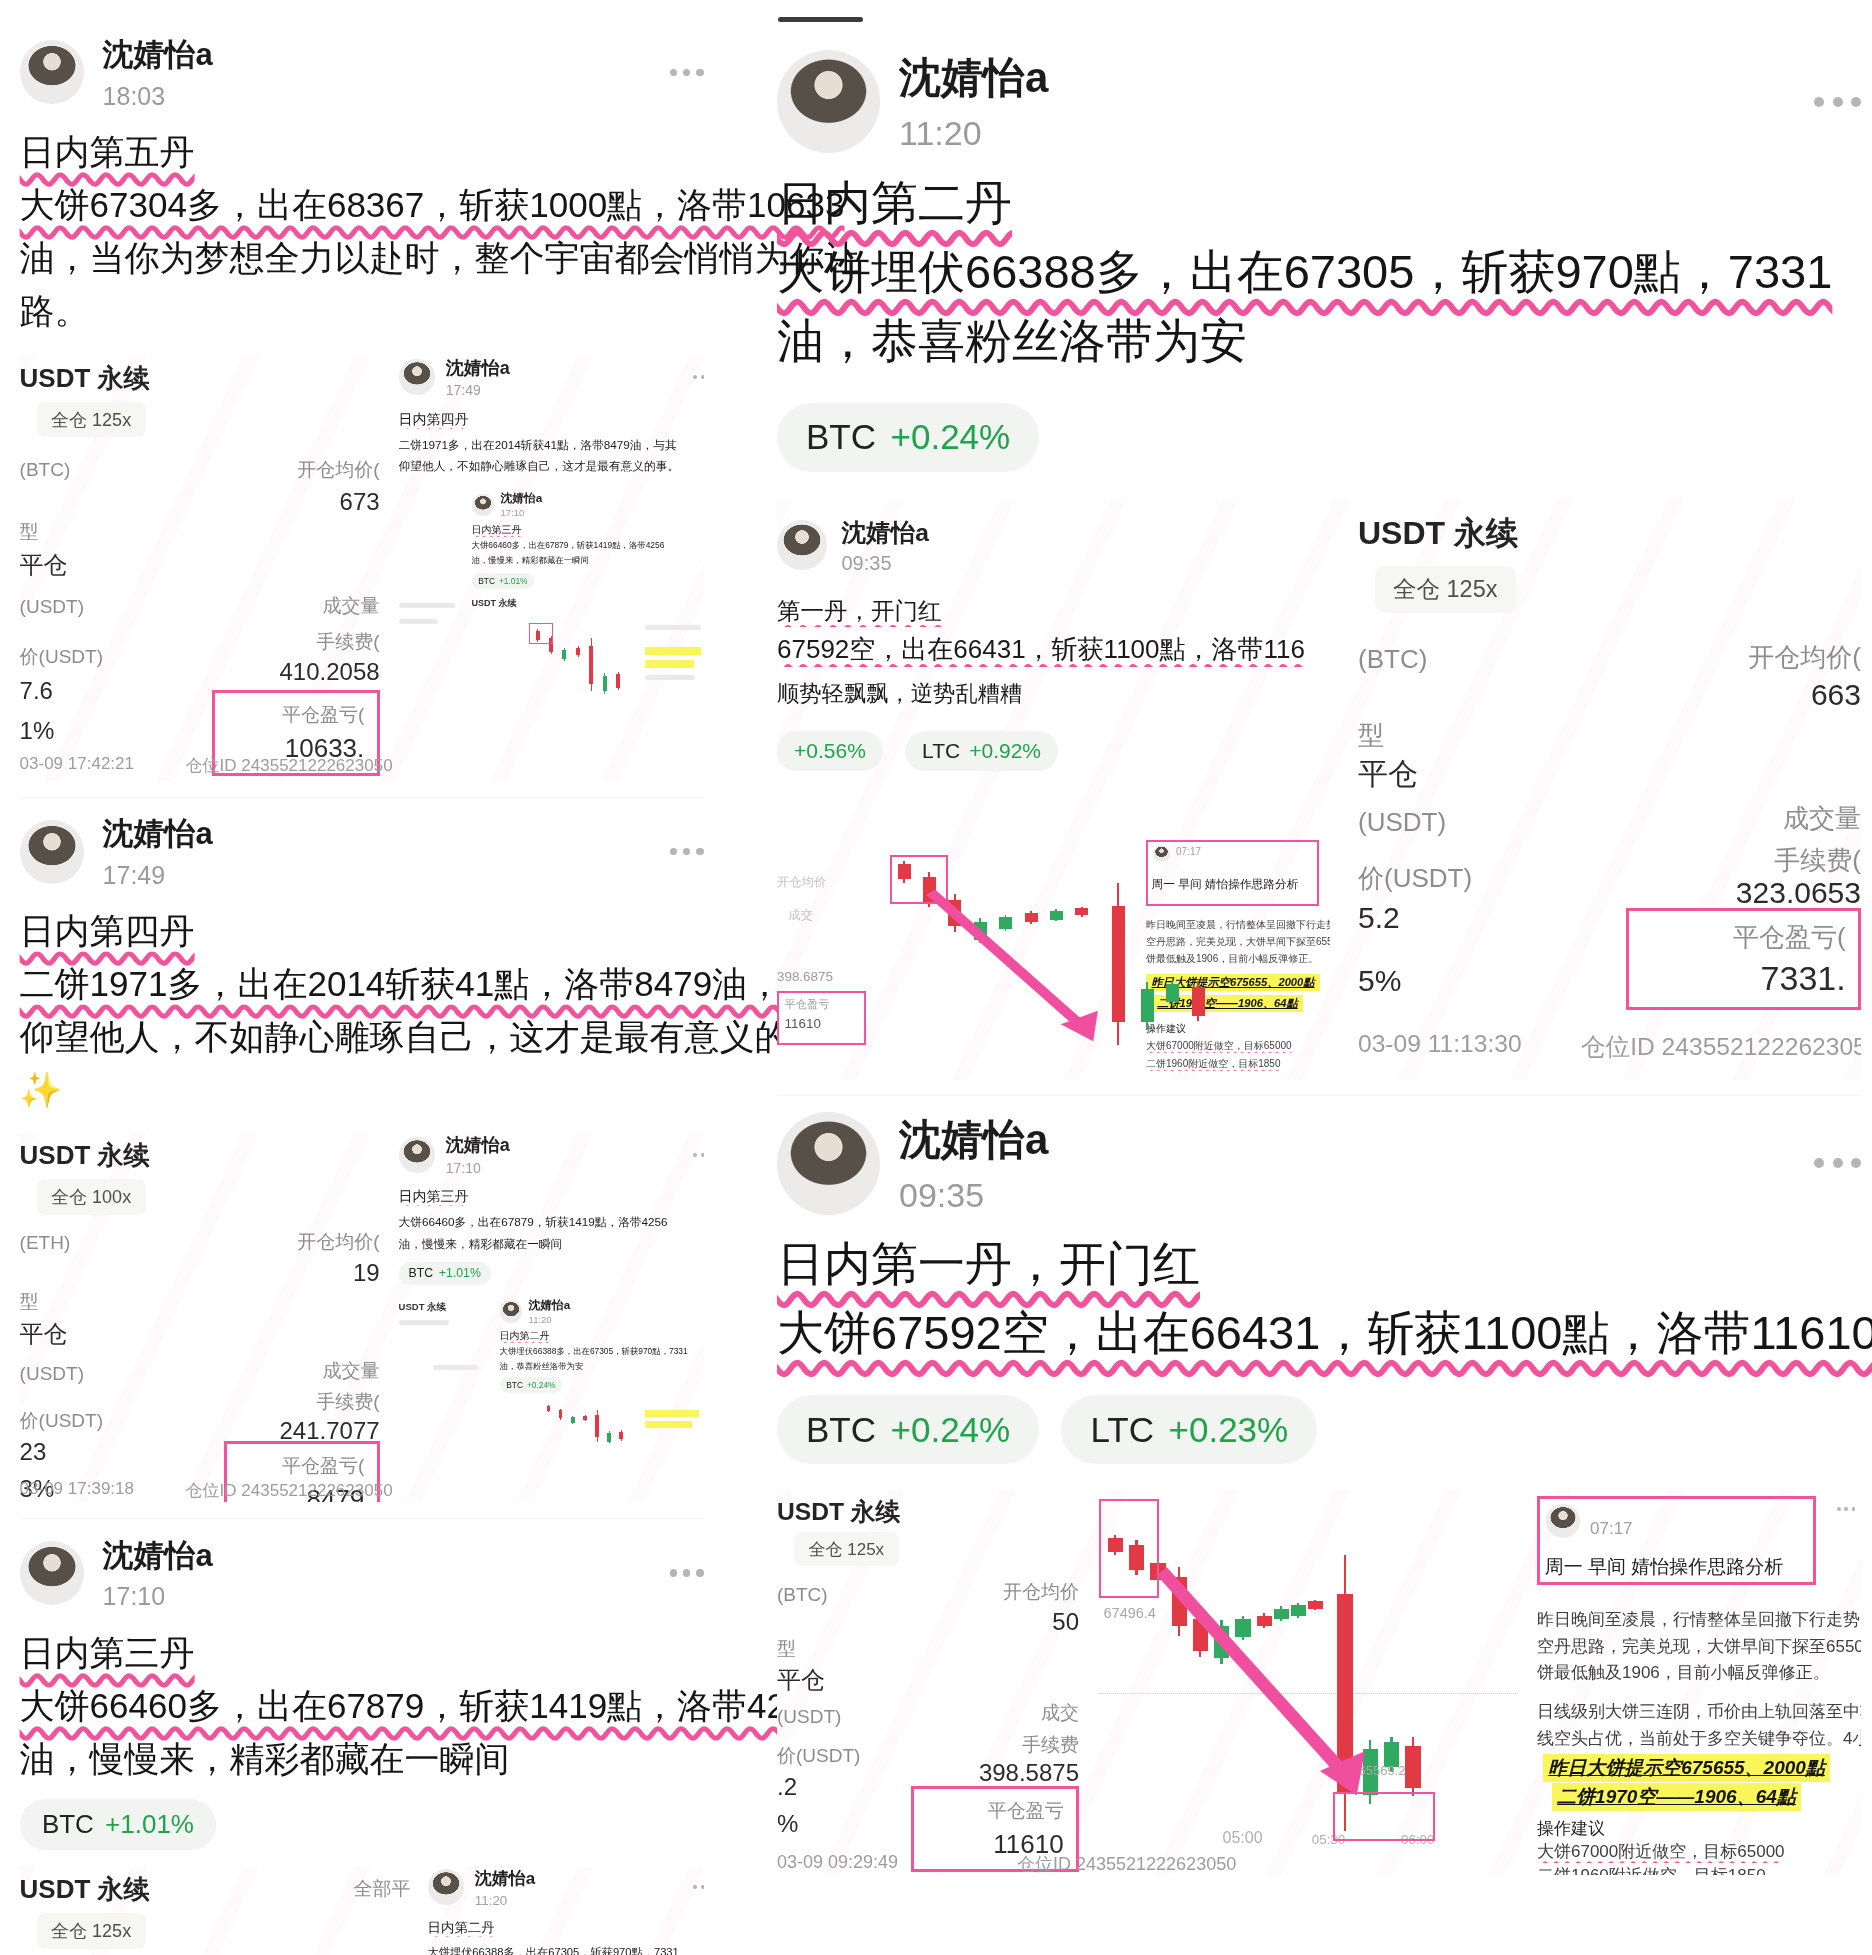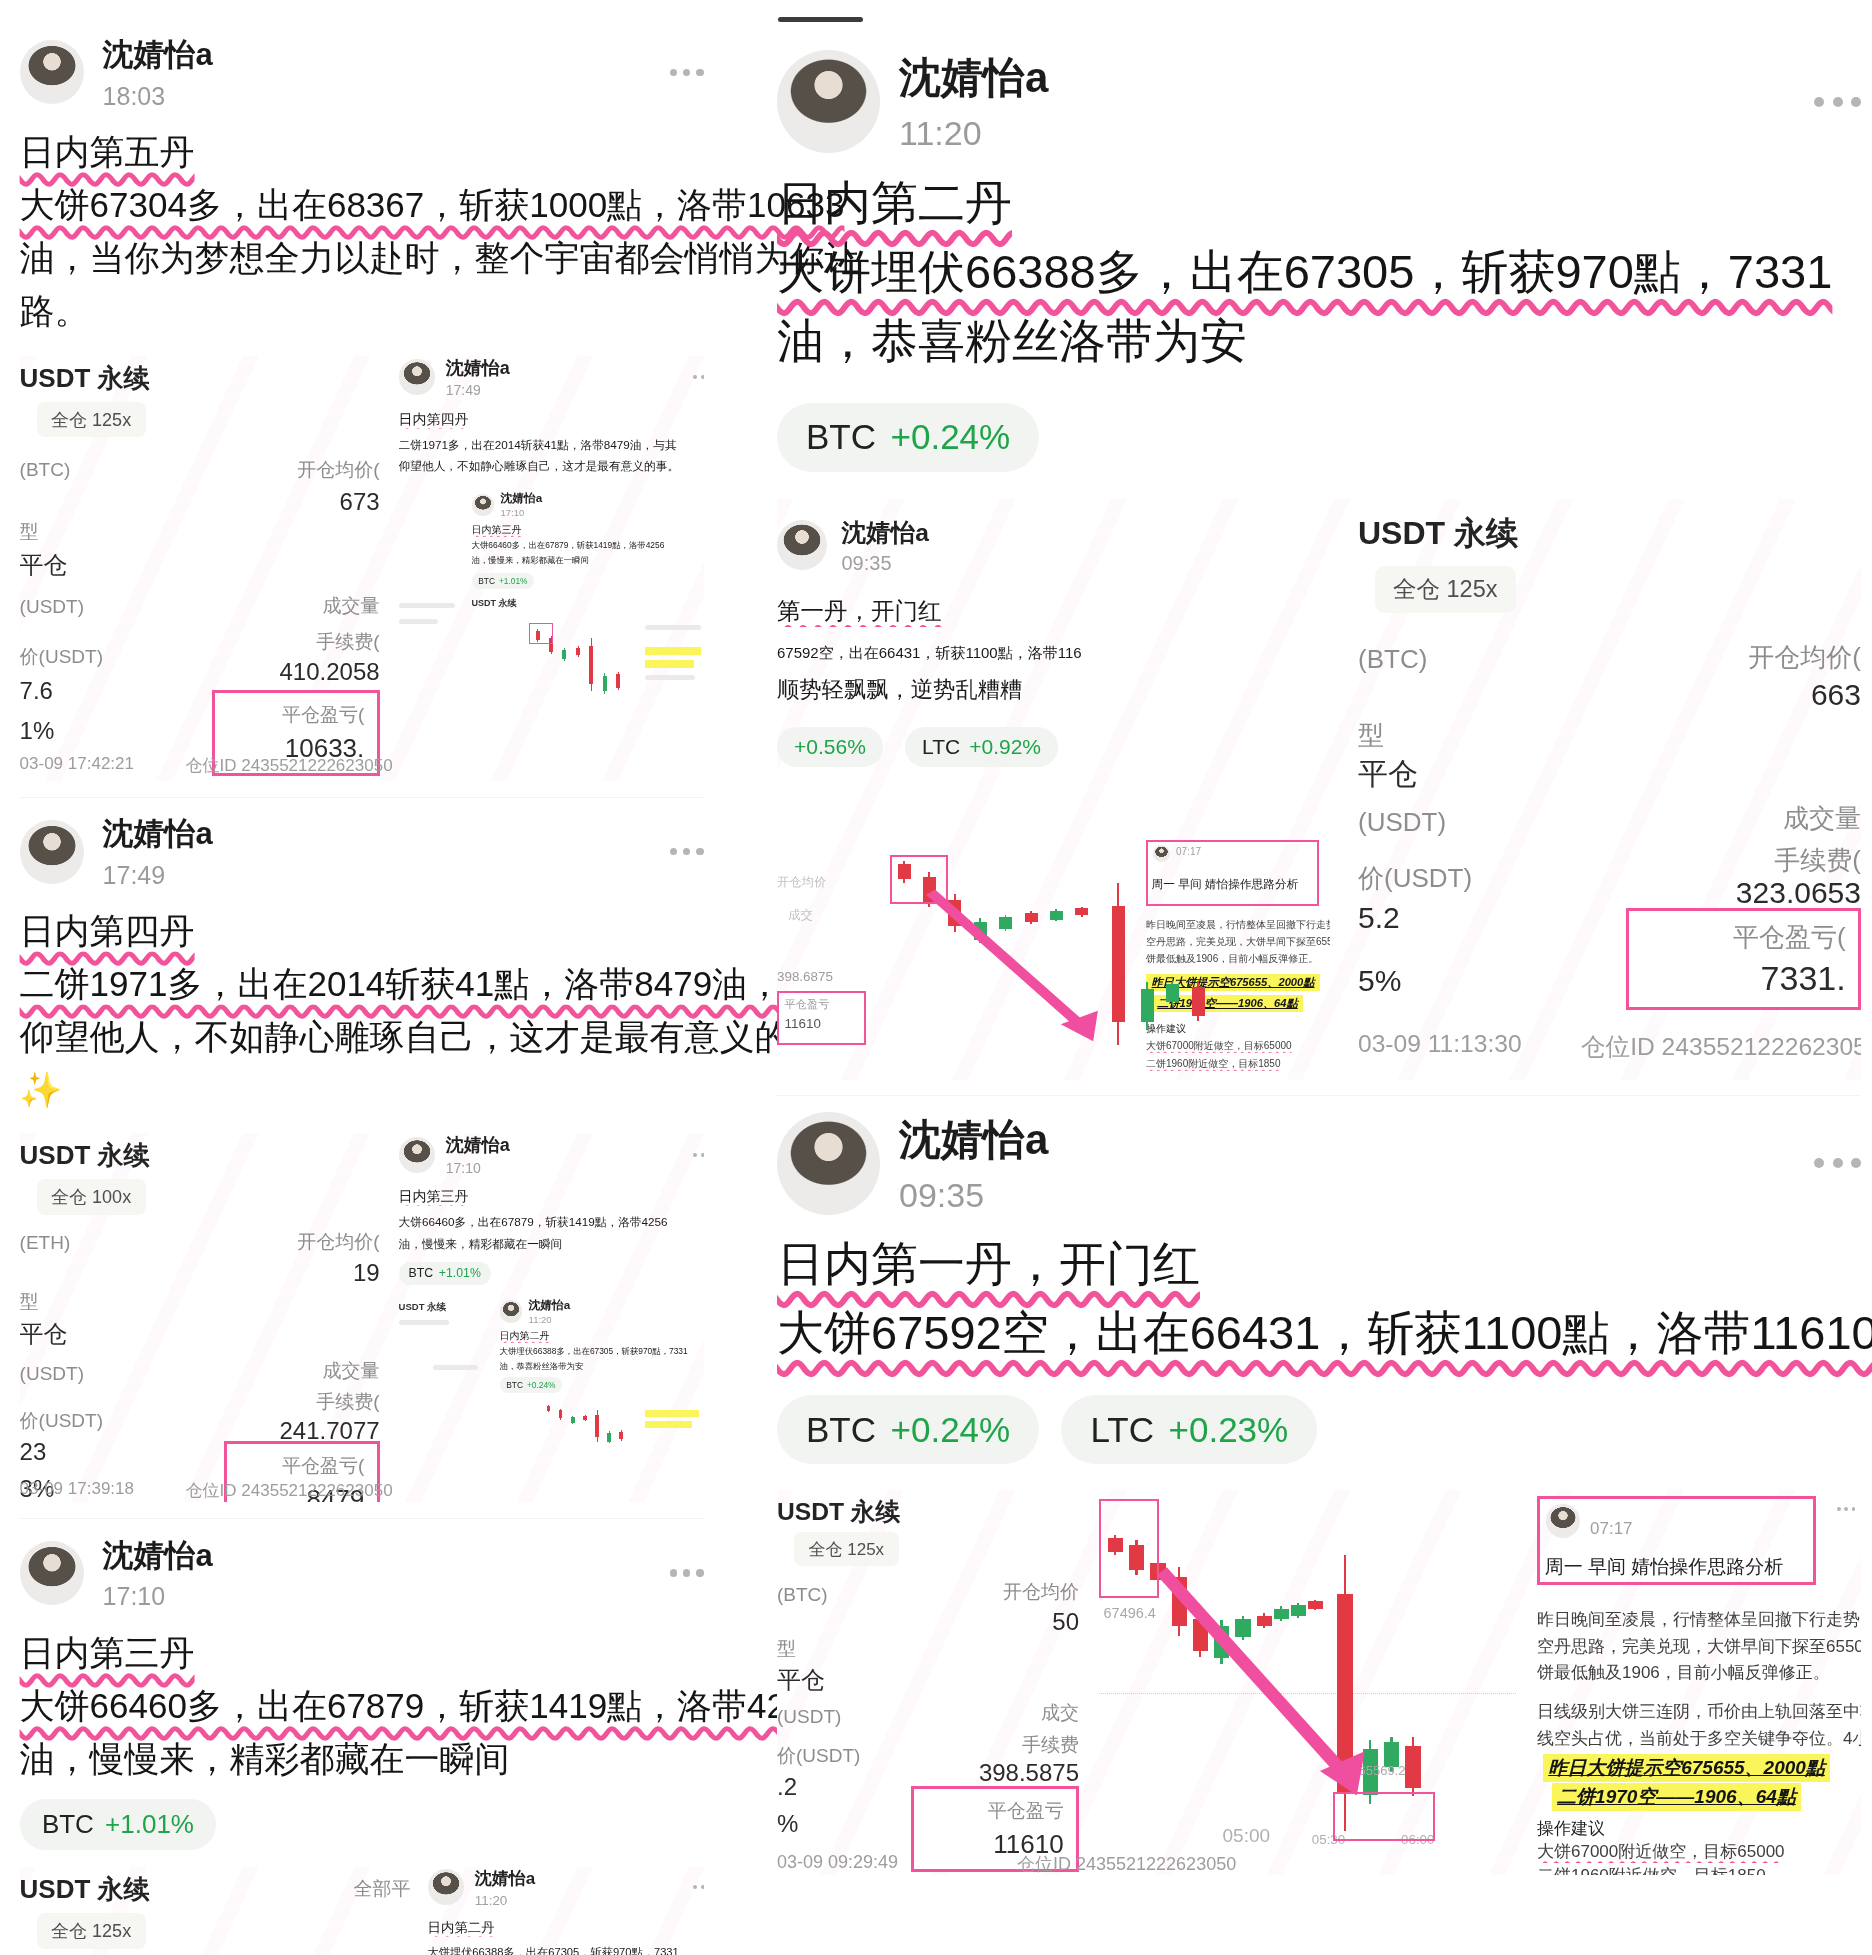--- a/index.html
+++ b/index.html
@@ -379,21 +379,21 @@
 
       <div class="mini" style="left:0;top:17px;width:547px;height:559px">
         <div class="mhead">
           <div class="avatar av-m" style="width:50px;height:50px"></div>
           <div class="hmeta" style="margin-left:14.5px">
             <div class="mname" style="font-size:24.6px">沈婧怡a</div>
             <div class="mtime" style="font-size:20px;margin-top:3.4px">09:35</div>
           </div>
         </div>
         <div class="mtl wv wv-m" style="font-size:23.5px;margin-top:20px;width:179px">第一丹，开门红</div>
-        <div class="mtl wv wv-m" style="font-size:15px;margin-top:17px">67592空，出在66431，斩获1100點，洛带116</div>
+        <div class="mtl wv wv-m" style="font-size:26px;margin-top:5px">67592空，出在66431，斩获1100點，洛带116</div>
         <div class="mtl" style="font-size:22.3px;margin-top:12.3px">顺势轻飘飘，逆势乱糟糟</div>
         <div class="badges" style="margin-top:22.3px">
           <div class="pill pill-m">
             <span class="pct">+0.56%</span>
           </div>
           <div class="pill pill-m">
             <span class="sym">LTC</span>
             <span class="pct">+0.92%</span>
           </div>
         </div>
@@ -524,21 +524,21 @@
       <div class="chart" style="left:318px;top:5.6px;width:425px;height:352px">
         <div class="pb" style="left:1%;top:1%;width:14%;height:28%"></div>
         <span class="chlbl" style="left:2%;top:31%;font-size:14.5px">67496.4</span>
         <div class="dotline" style="top:56%"></div>
         <svg class="arrow" style="left:12%;top:18%;width:62%;height:70%" viewBox="0 0 100 100" preserveAspectRatio="none">
           <line x1="6" y1="5" x2="76" y2="88" stroke="#ef4f9e" stroke-width="5"></line>
           <polygon points="80,96 83,78 66,86" fill="#ef4f9e"></polygon>
         </svg>
         <span class="chlbl" style="left:62%;top:76%;font-size:13px">65569.2</span>
         <div class="pb" style="left:56%;top:84%;width:24%;height:14%"></div>
-        <span class="xt" style="left:30%;bottom:1.1px;font-size:19px">05:00</span>
+        <span class="xt" style="left:30%;bottom:1.1px;font-size:16px">05:00</span>
         <span class="xt" style="left:51%;bottom:1.1px;font-size:13.4px">05:30</span>
         <span class="xt" style="left:72%;bottom:1.1px;font-size:13.4px">06:00</span>
       <div class="candle cd" style="left: 3%; top: 12%; height: 4%;"></div>
           <div class="candle cd" style="left: 8%; top: 14%; height: 7%;"></div>
           <div class="candle cd" style="left: 13%; top: 19%; height: 5%;"></div>
           <div class="candle cd" style="left: 18%; top: 23%; height: 14%;"></div>
           <div class="candle cd" style="left: 23%; top: 35%; height: 9%;"></div>
           <div class="candle cu" style="left: 28%; top: 37%; height: 9%;"></div>
           <div class="candle cu" style="left: 33%; top: 35%; height: 5%;"></div>
           <div class="candle cd" style="left: 38%; top: 34%; height: 3%;"></div>

